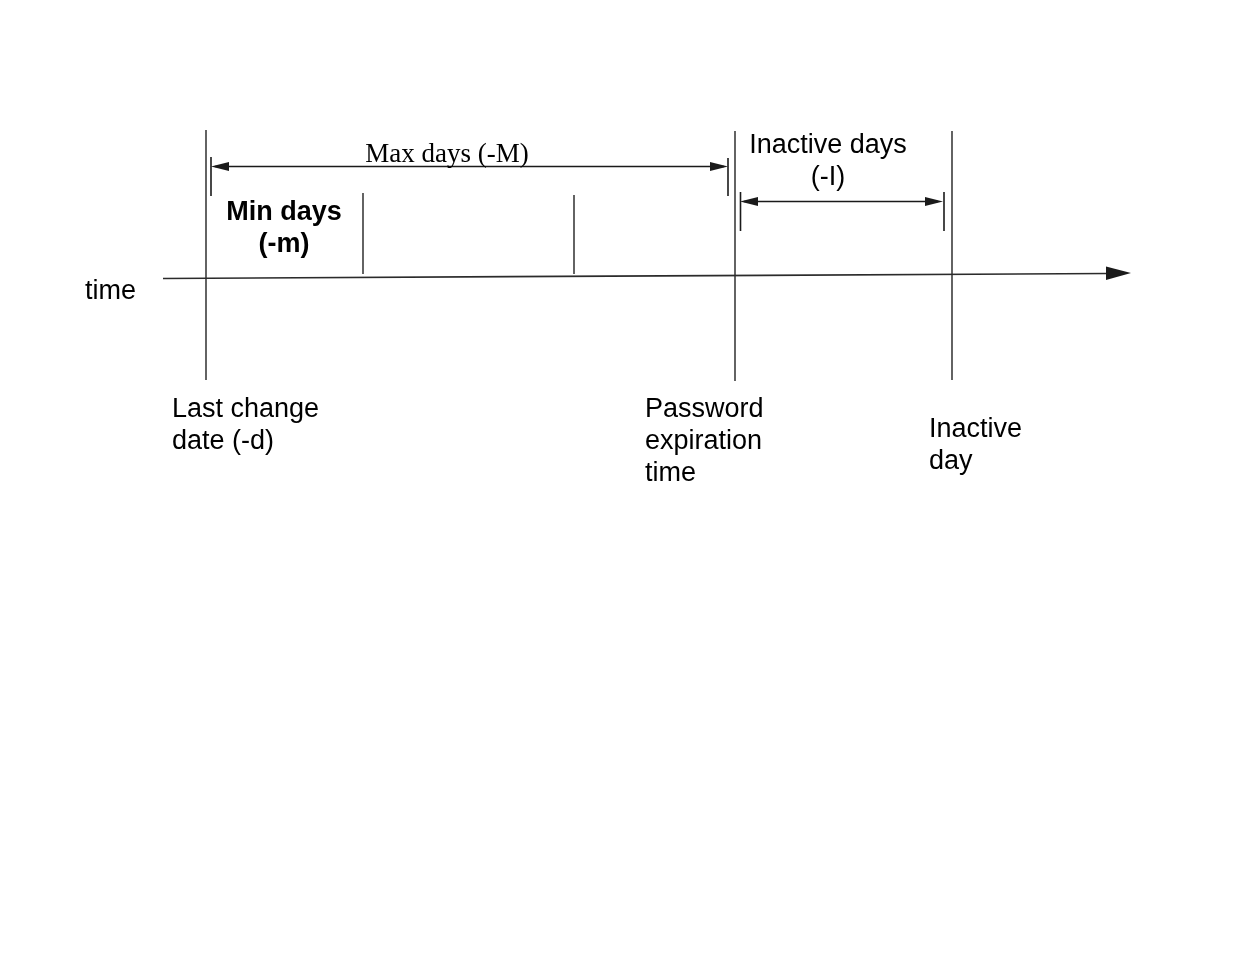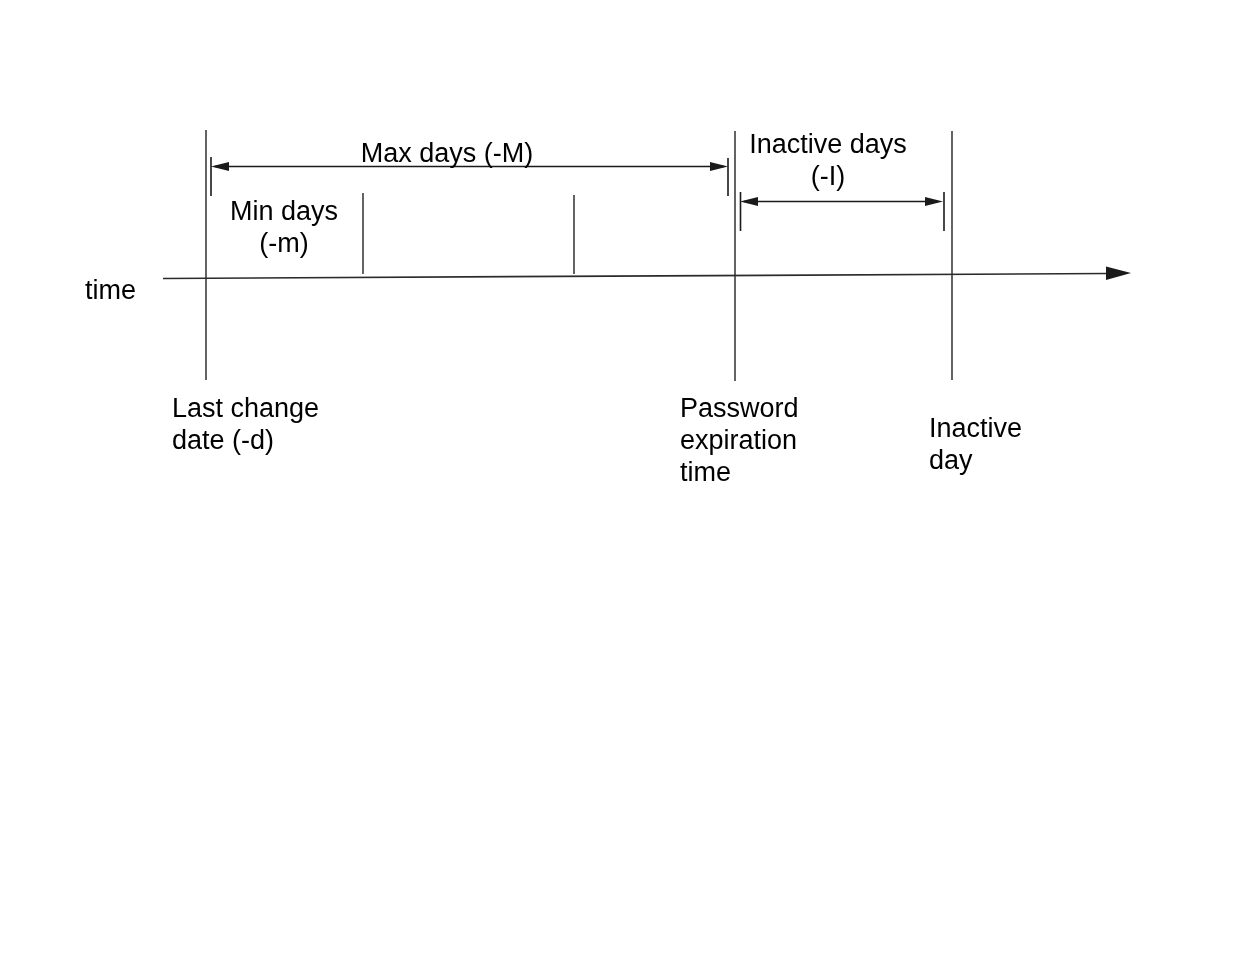--- a/index.html
+++ b/index.html
@@ -26,26 +26,26 @@
     font-size: 27px;
     line-height: 32px;
     white-space: nowrap;
   }
   .label.centered {
     transform: translateX(-50%);
     text-align: center;
   }
   
   .time-label          { left: 85px;  top: 258px; margin-top: 16px; }
-  .max-days-label      { left: 447px; top: 137px; }
-  .min-days-label      { left: 284px; top: 195px; }
+  .max-days-label      { left: 447px; top: 137px; font-family: Liberation Serif, serif; }
+  .min-days-label      { left: 284px; top: 195px; font-weight: bold; }
   .warn-days-label     { left: 654px; top: 195px; }
   .inactive-days-label { left: 828px; top: 128px; }
   .last-change-label   { left: 136px; top: 392px; margin-left: 36px; }
-  .expiration-label    { left: 680px; top: 392px; }
+  .expiration-label    { left: 645px; top: 392px; }
   .inactive-day-label  { left: 929px; top: 392px; margin-top: 20px; }
 </style>
 </head>
 <body>
 
 <div class="canvas">
 
   <svg class="diagram-svg" width="1254" height="969" viewBox="0 0 1254 969">
 
     <line x1="206" y1="130" x2="206" y2="380" stroke="#3d3d3d" stroke-width="1.6"></line>

